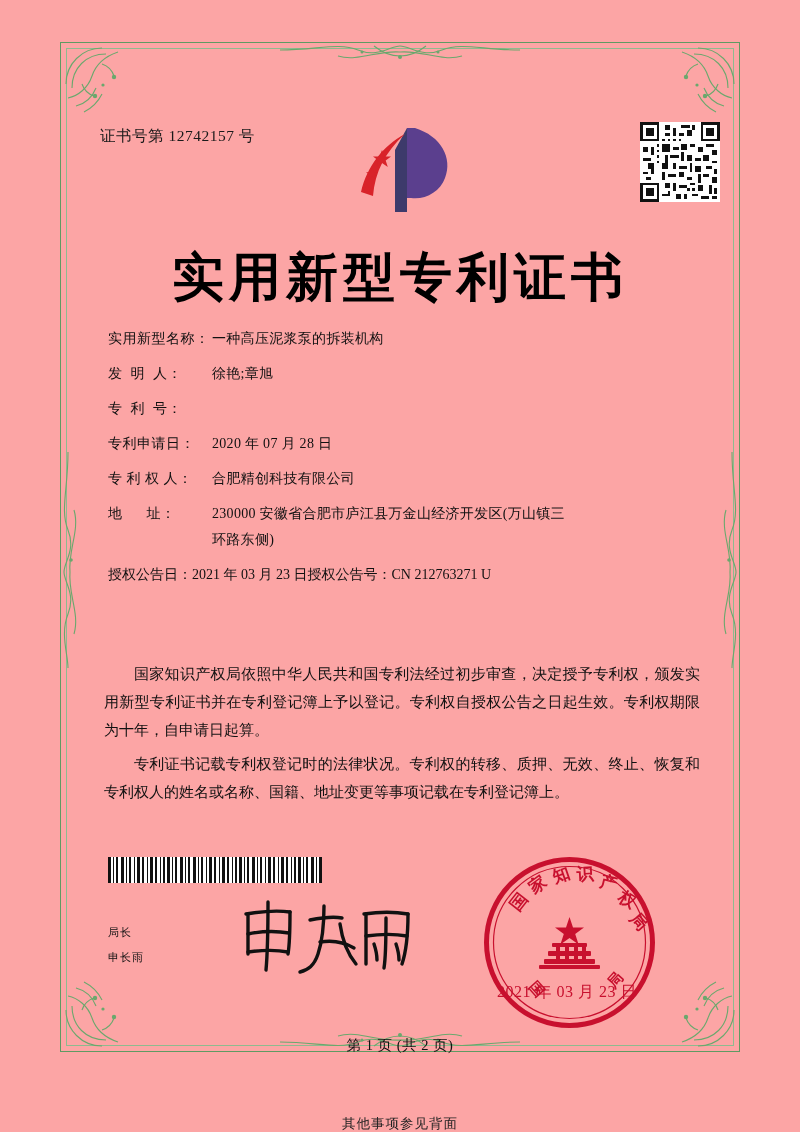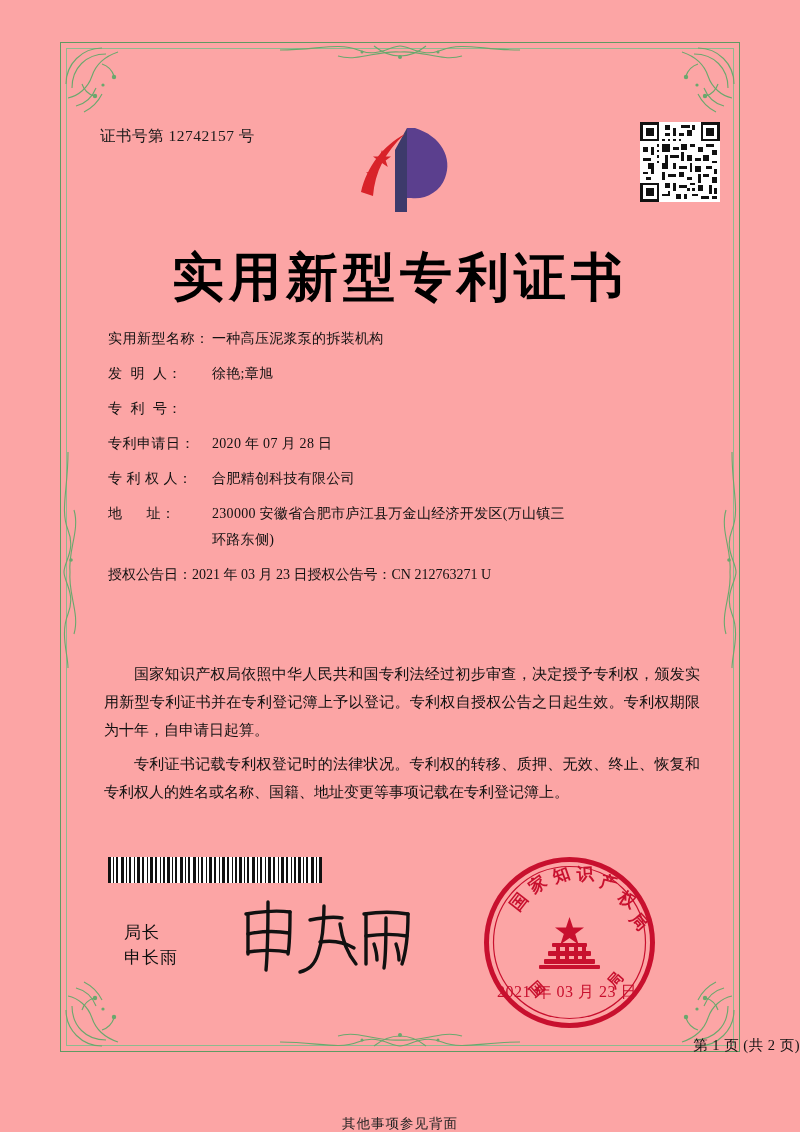--- a/index.html
+++ b/index.html
@@ -178,23 +178,23 @@
     position: absolute;
     left: 108px;
     top: 857px;
     width: 214px;
     height: 26px;
   }
 
   
   .sig-label {
     position: absolute;
-    left: 124px;
+    left: 108px;
     top: 920px;
-    font-size: 17px;
+    font-size: 11px;
     line-height: 25px;
     letter-spacing: 1px;
   }
   .signature {
     position: absolute;
     left: 232px;
     top: 898px;
     width: 185px;
     height: 80px;
   }
@@ -216,21 +216,21 @@
     letter-spacing: 0.5px;
     font-family: "Liberation Serif", serif;
   }
 
   
   .page-no {
     position: absolute;
     left: 0;
     top: 1036px;
     width: 800px;
-    text-align: right;
+    text-align: center;
     font-size: 14.5px;
     letter-spacing: 0.5px;
   }
   .footnote {
     position: absolute;
     left: 0;
     top: 1083px;
     width: 800px;
     text-align: center;
     font-size: 13.5px;

